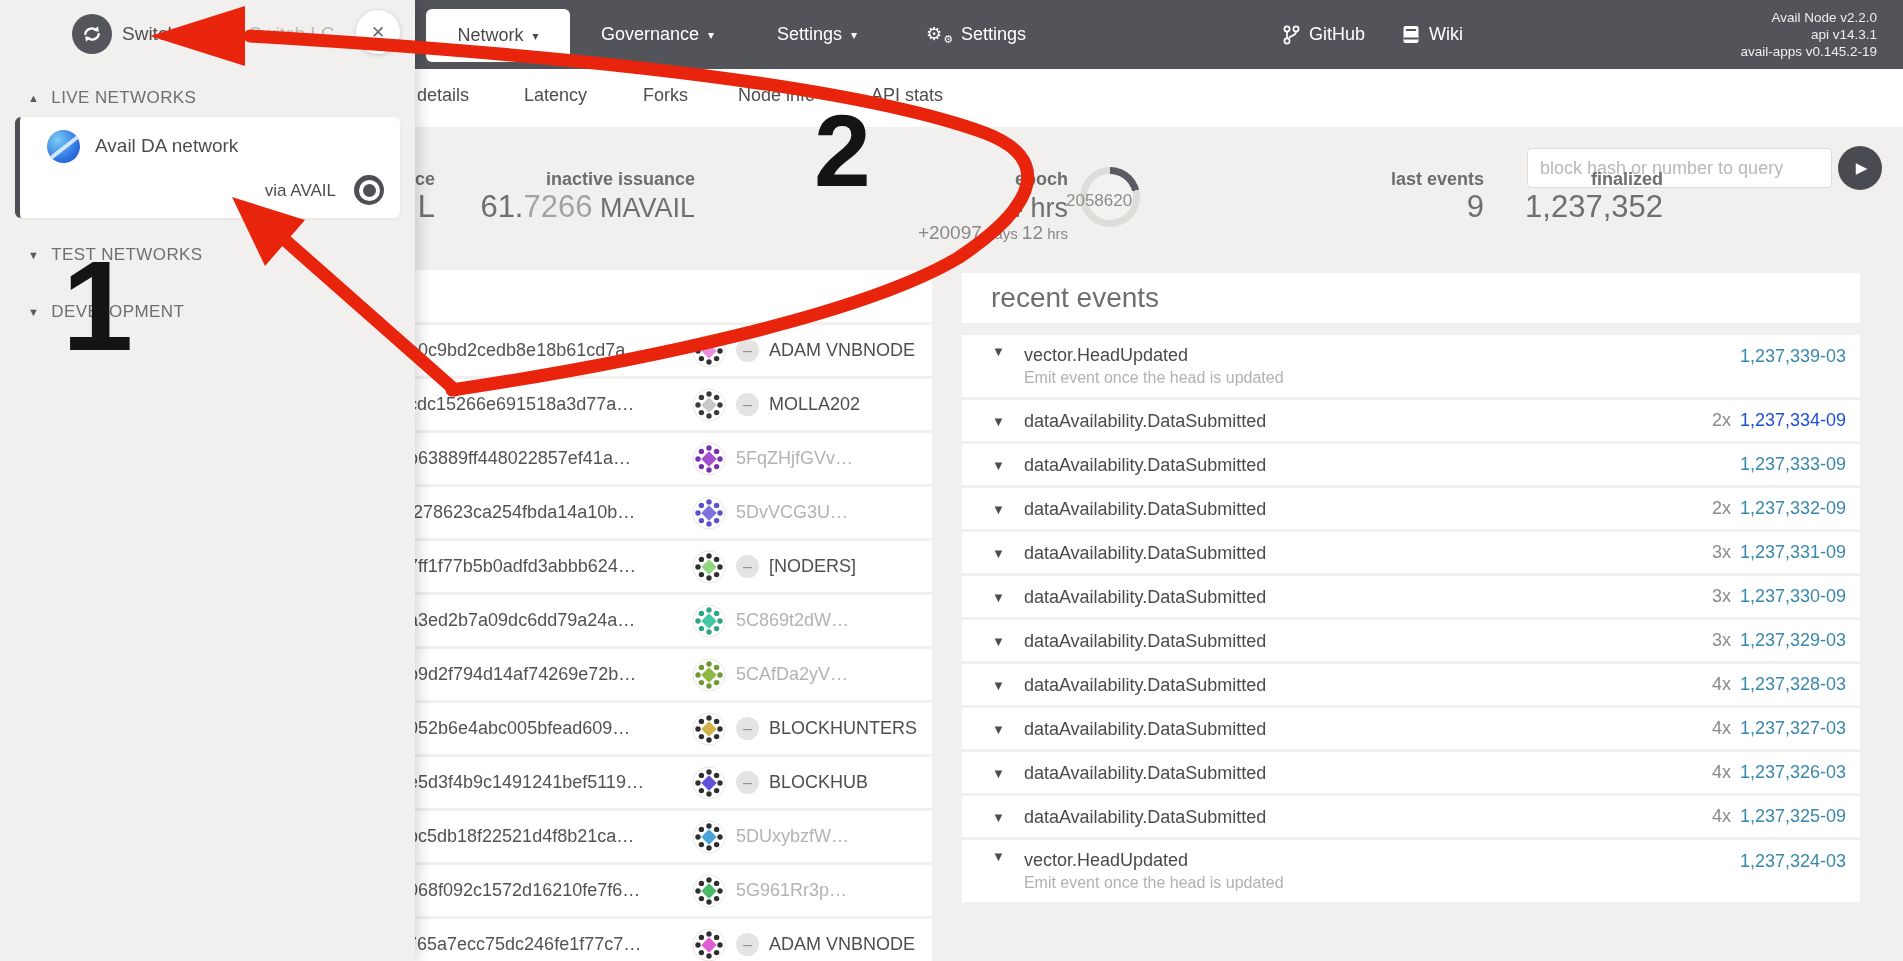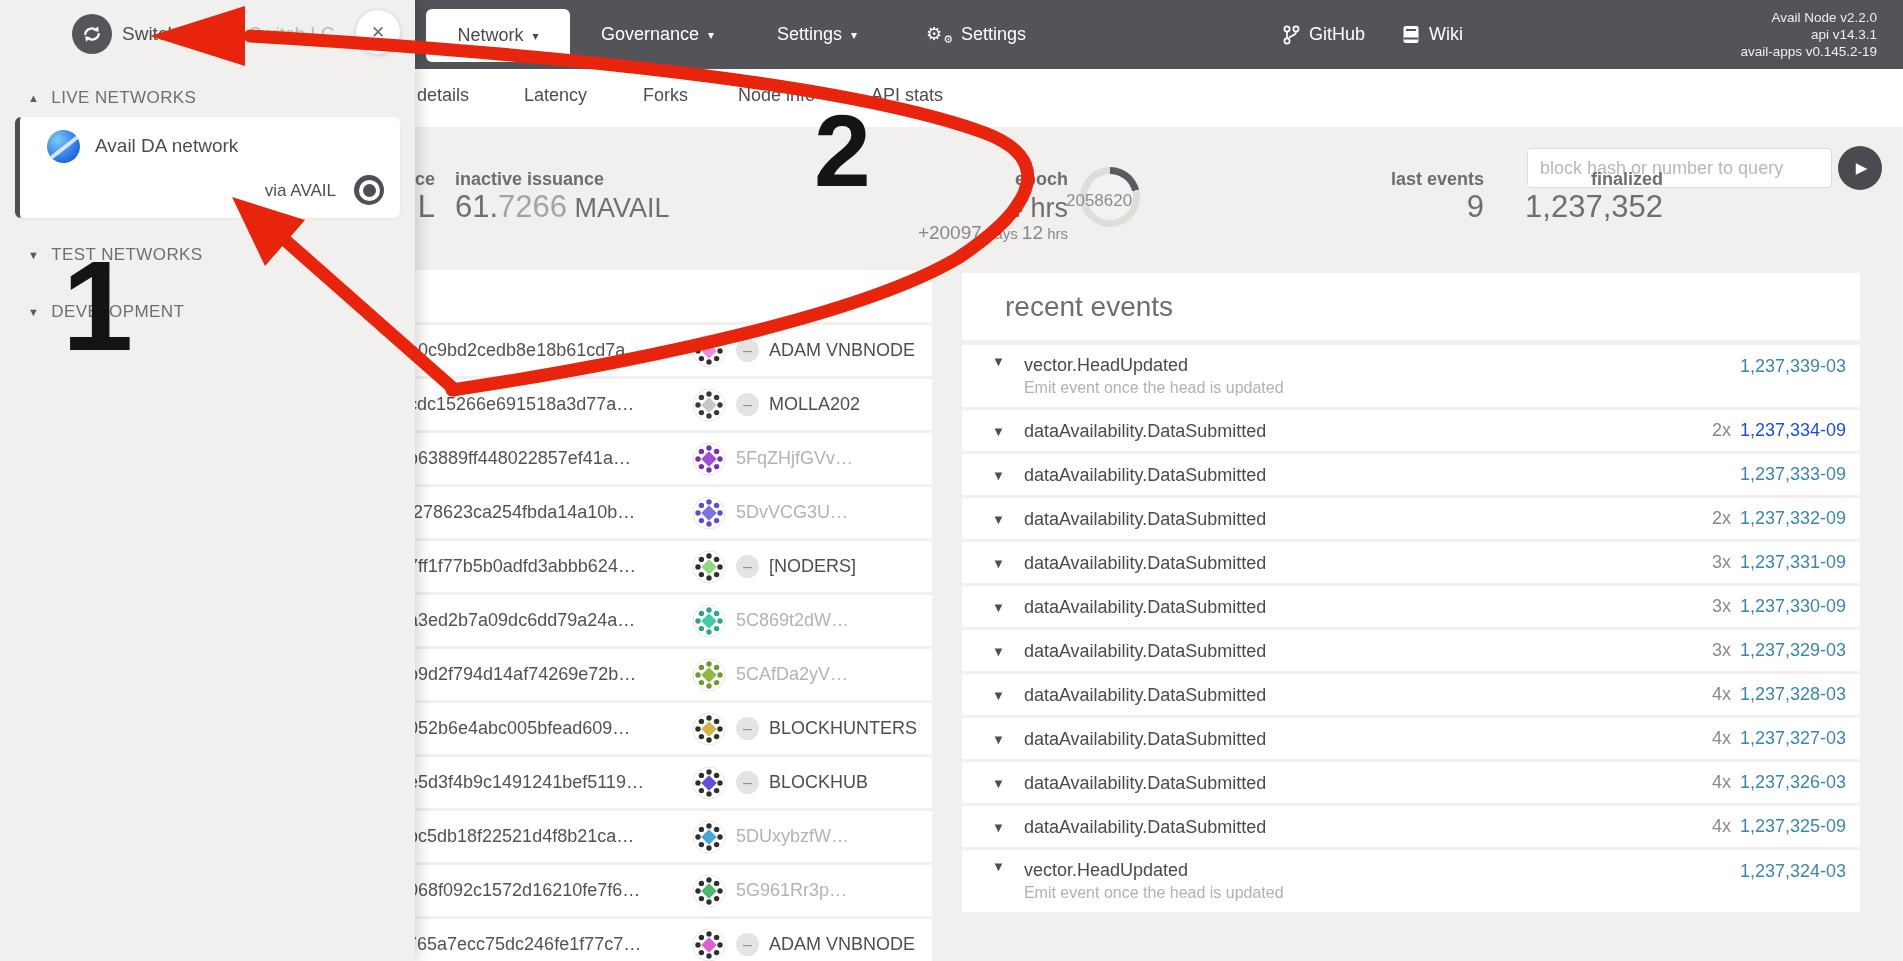--- a/index.html
+++ b/index.html
@@ -35,21 +35,21 @@
     background:#4a4b50; display:flex; align-items:center; justify-content:center; cursor:pointer; }
   .go-btn span { color:#fff; font-size:15px; margin-left:3px; }
 
   
   .stat { position:absolute; }
   .stat .lbl { font-size:18px; font-weight:700; color:#6d6d6d; line-height:22px; }
   .stat .val { font-size:31px; font-weight:400; color:#6f6f6f; line-height:34px; white-space:nowrap; }
   .stat .val .dim { color:#a5a3a1;margin-top:33px; }
   .stat .val .unit { font-size:27px; }
   .stat.right { text-align:right; }
-  .stat.center { text-align:left; }
+  .stat.center { text-align:right; }
   .st-clip  { left:380px; top:168px; width:55px; }
   .st-inact { left:455px; top:168px; width:240px; }
   .st-epoch { left:880px; top:168px; width:188px; }
   .st-epoch .sub { font-size:19px; color:#8a8886; line-height:20px; margin-top:-2px; white-space:nowrap; }
   .st-epoch .sub .u { font-size:15px; }
   .st-events { left:1334px; top:168px; width:150px; }
   .st-final { left:1513px; top:168px; width:150px; }
   .st-best  { left:1696px; top:168px; width:150px; }
   .ring { position:absolute; left:1080px; top:167px; width:60px; height:60px; border-radius:50%;
     background:conic-gradient(#5a5b60 0 21%, #dfddda 21% 100%); }
@@ -64,22 +64,22 @@
     padding-left:48px; }
   .val-hash { width:294px; font-size:18px; color:#525252; white-space:nowrap; overflow:hidden; cursor:pointer; }
   .identicon { width:34px; height:34px; flex:0 0 34px; cursor:pointer; }
   .minus { width:23px; height:23px; border-radius:50%; background:#e6e4e2; color:#8f8d8b;
     font-size:16px; display:flex; align-items:center; justify-content:center; margin-left:10px; flex:0 0 23px; }
   .val-name { margin-left:10px; font-size:18px; color:#4e4e4e; white-space:nowrap; }
   .val-name.muted { color:#b5b3b1; }
 
   
   .ev-card { position:absolute; left:962px; top:273px; width:898px; }
-  .ev-head { height:67px; background:#fff; display:flex; align-items:center; padding-left:43px;
-    margin-bottom:5px; }
+  .ev-head { height:50px; background:#fff; display:flex; align-items:center; padding-left:29px;
+    margin-bottom:12px; }
   .ev-title { font-size:28px; color:#6e6e6e; }
   .ev-row { background:#fff; margin-bottom:3px; display:flex; padding:0 14px 0 30px; }
   .ev-row.single { height:41px; align-items:center; }
   .ev-row.double { height:62px; align-items:flex-start; padding-top:9px; }
   .ev-caret { color:#4e4e4e; font-size:13px; margin-right:19px; cursor:pointer; }
   .ev-row.single .ev-caret { margin-top:2px; }
   .ev-main { flex:1; min-width:0; }
   .ev-name { font-size:18px; color:#4a4a4a; line-height:22px; }
   .ev-desc { font-size:16px; color:#b3b1af; line-height:20px; margin-top:2px; }
   .ev-right { display:flex; align-items:flex-end; gap:9px; }

